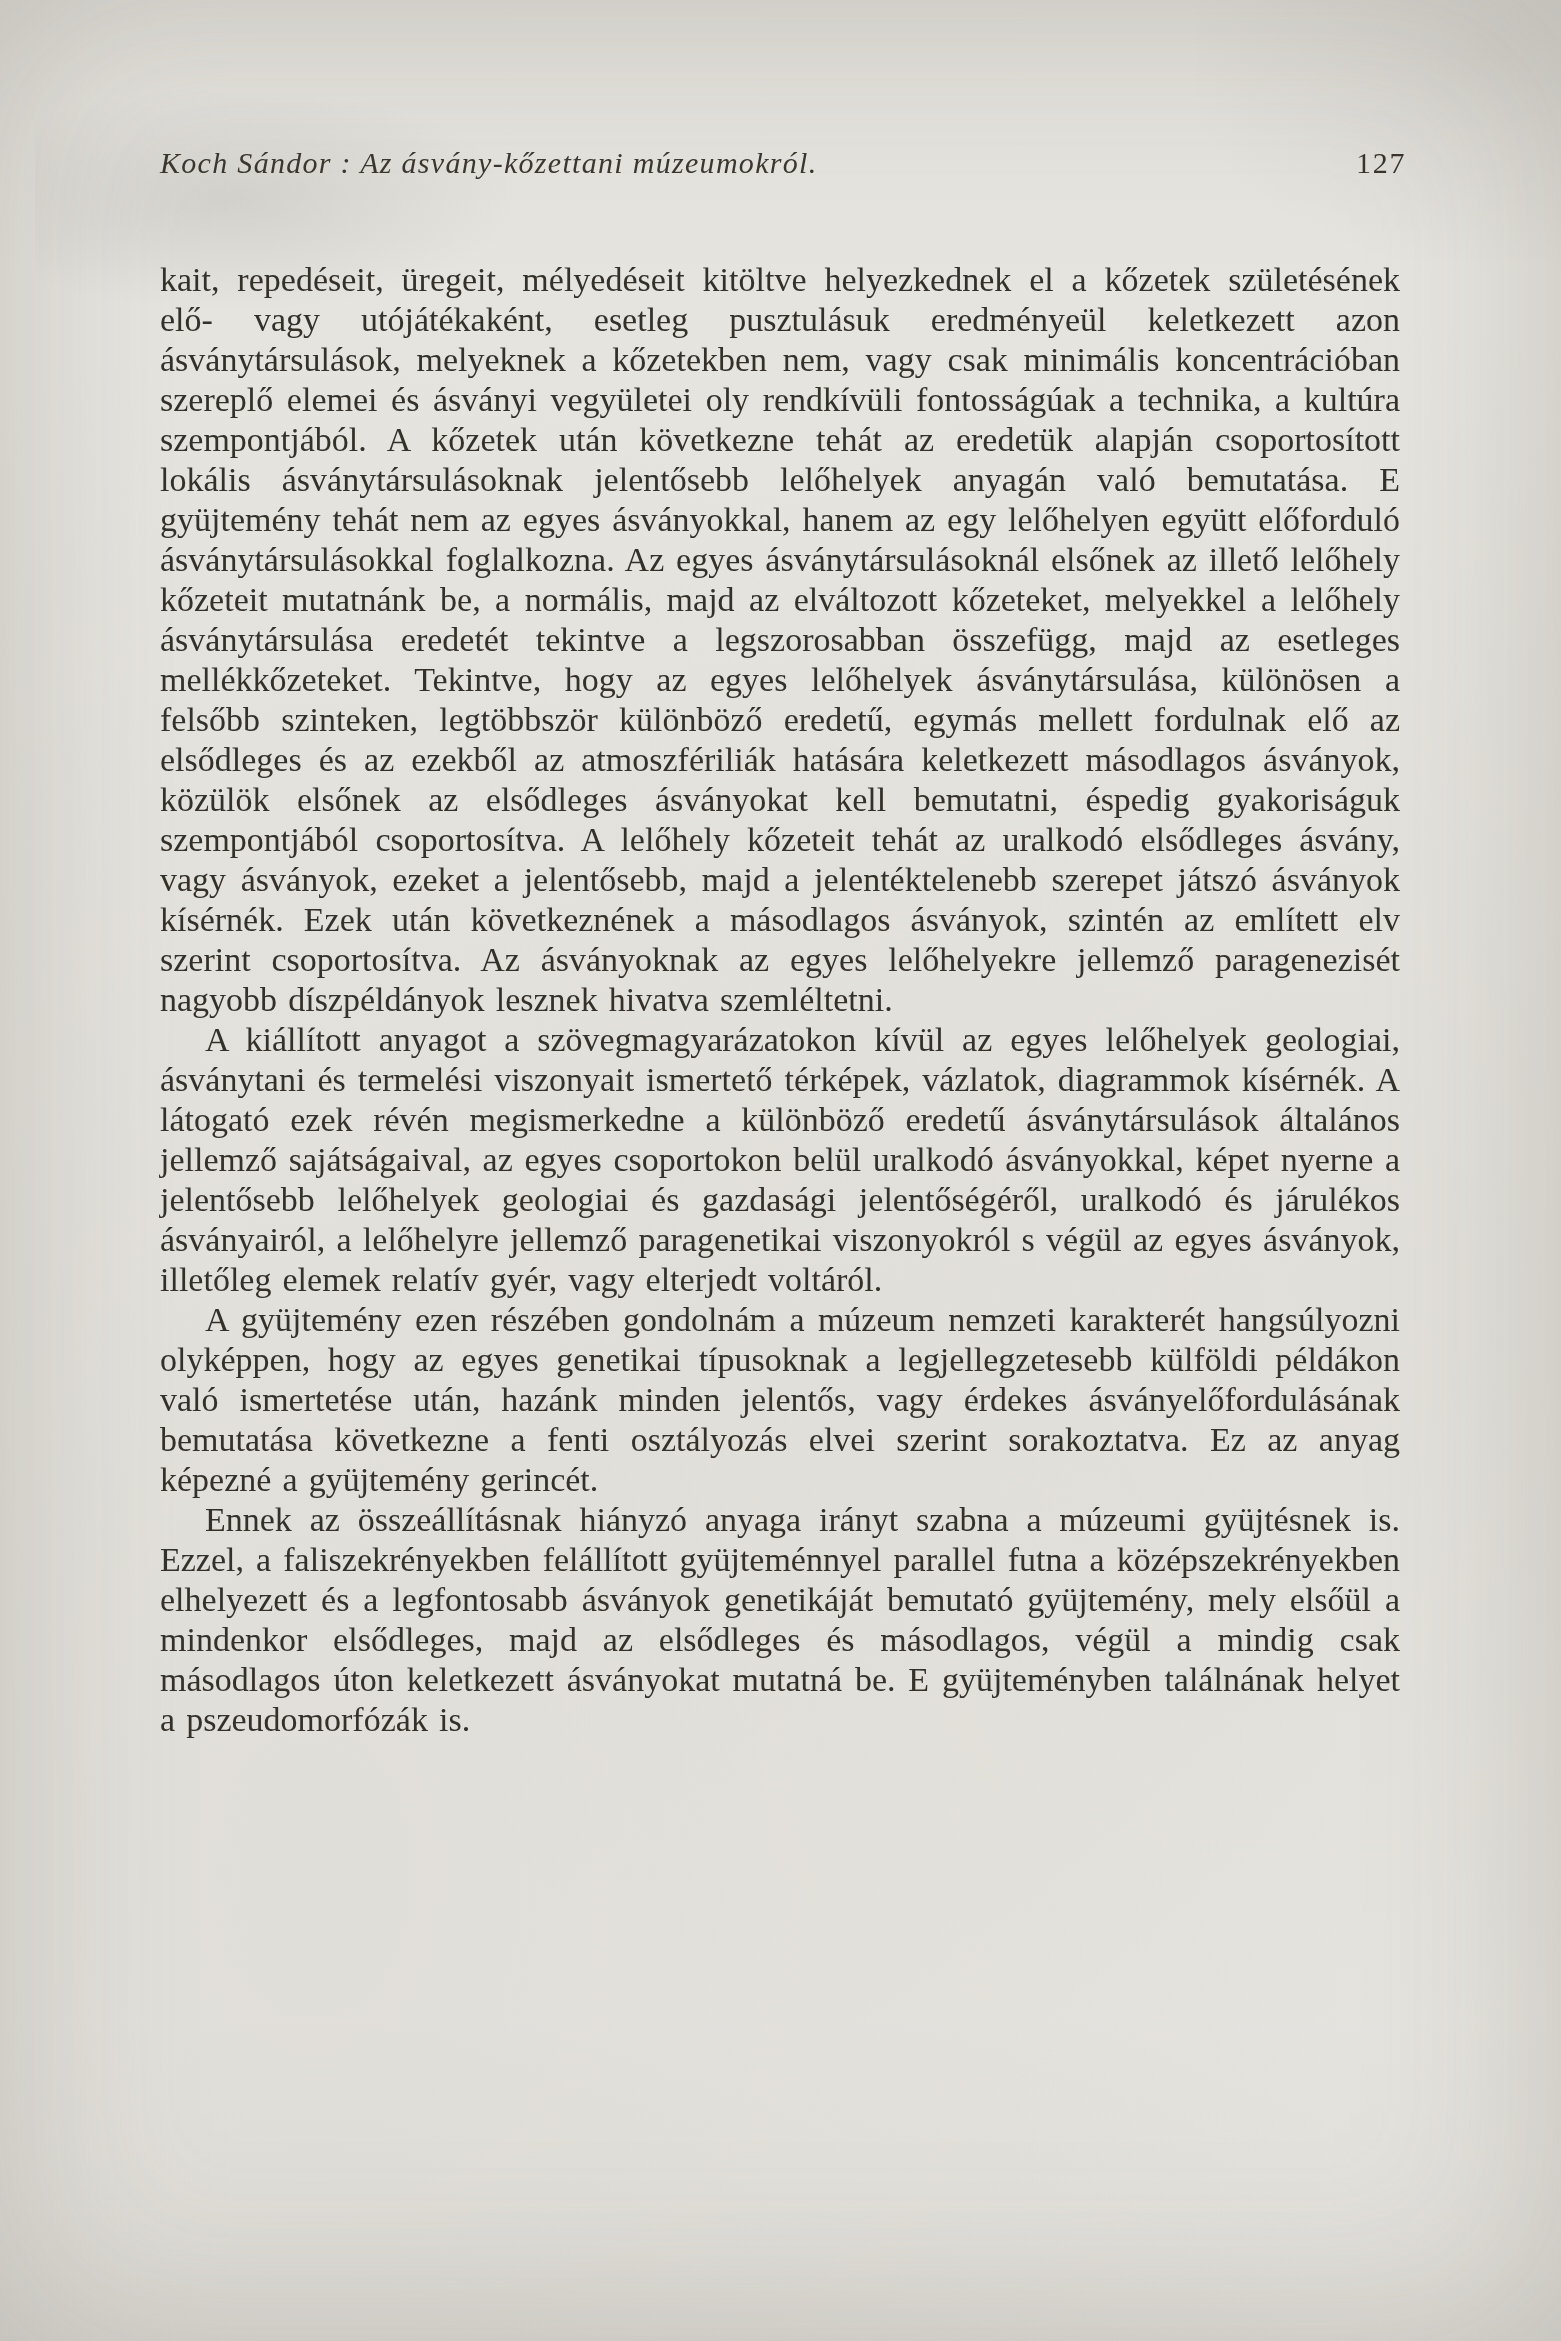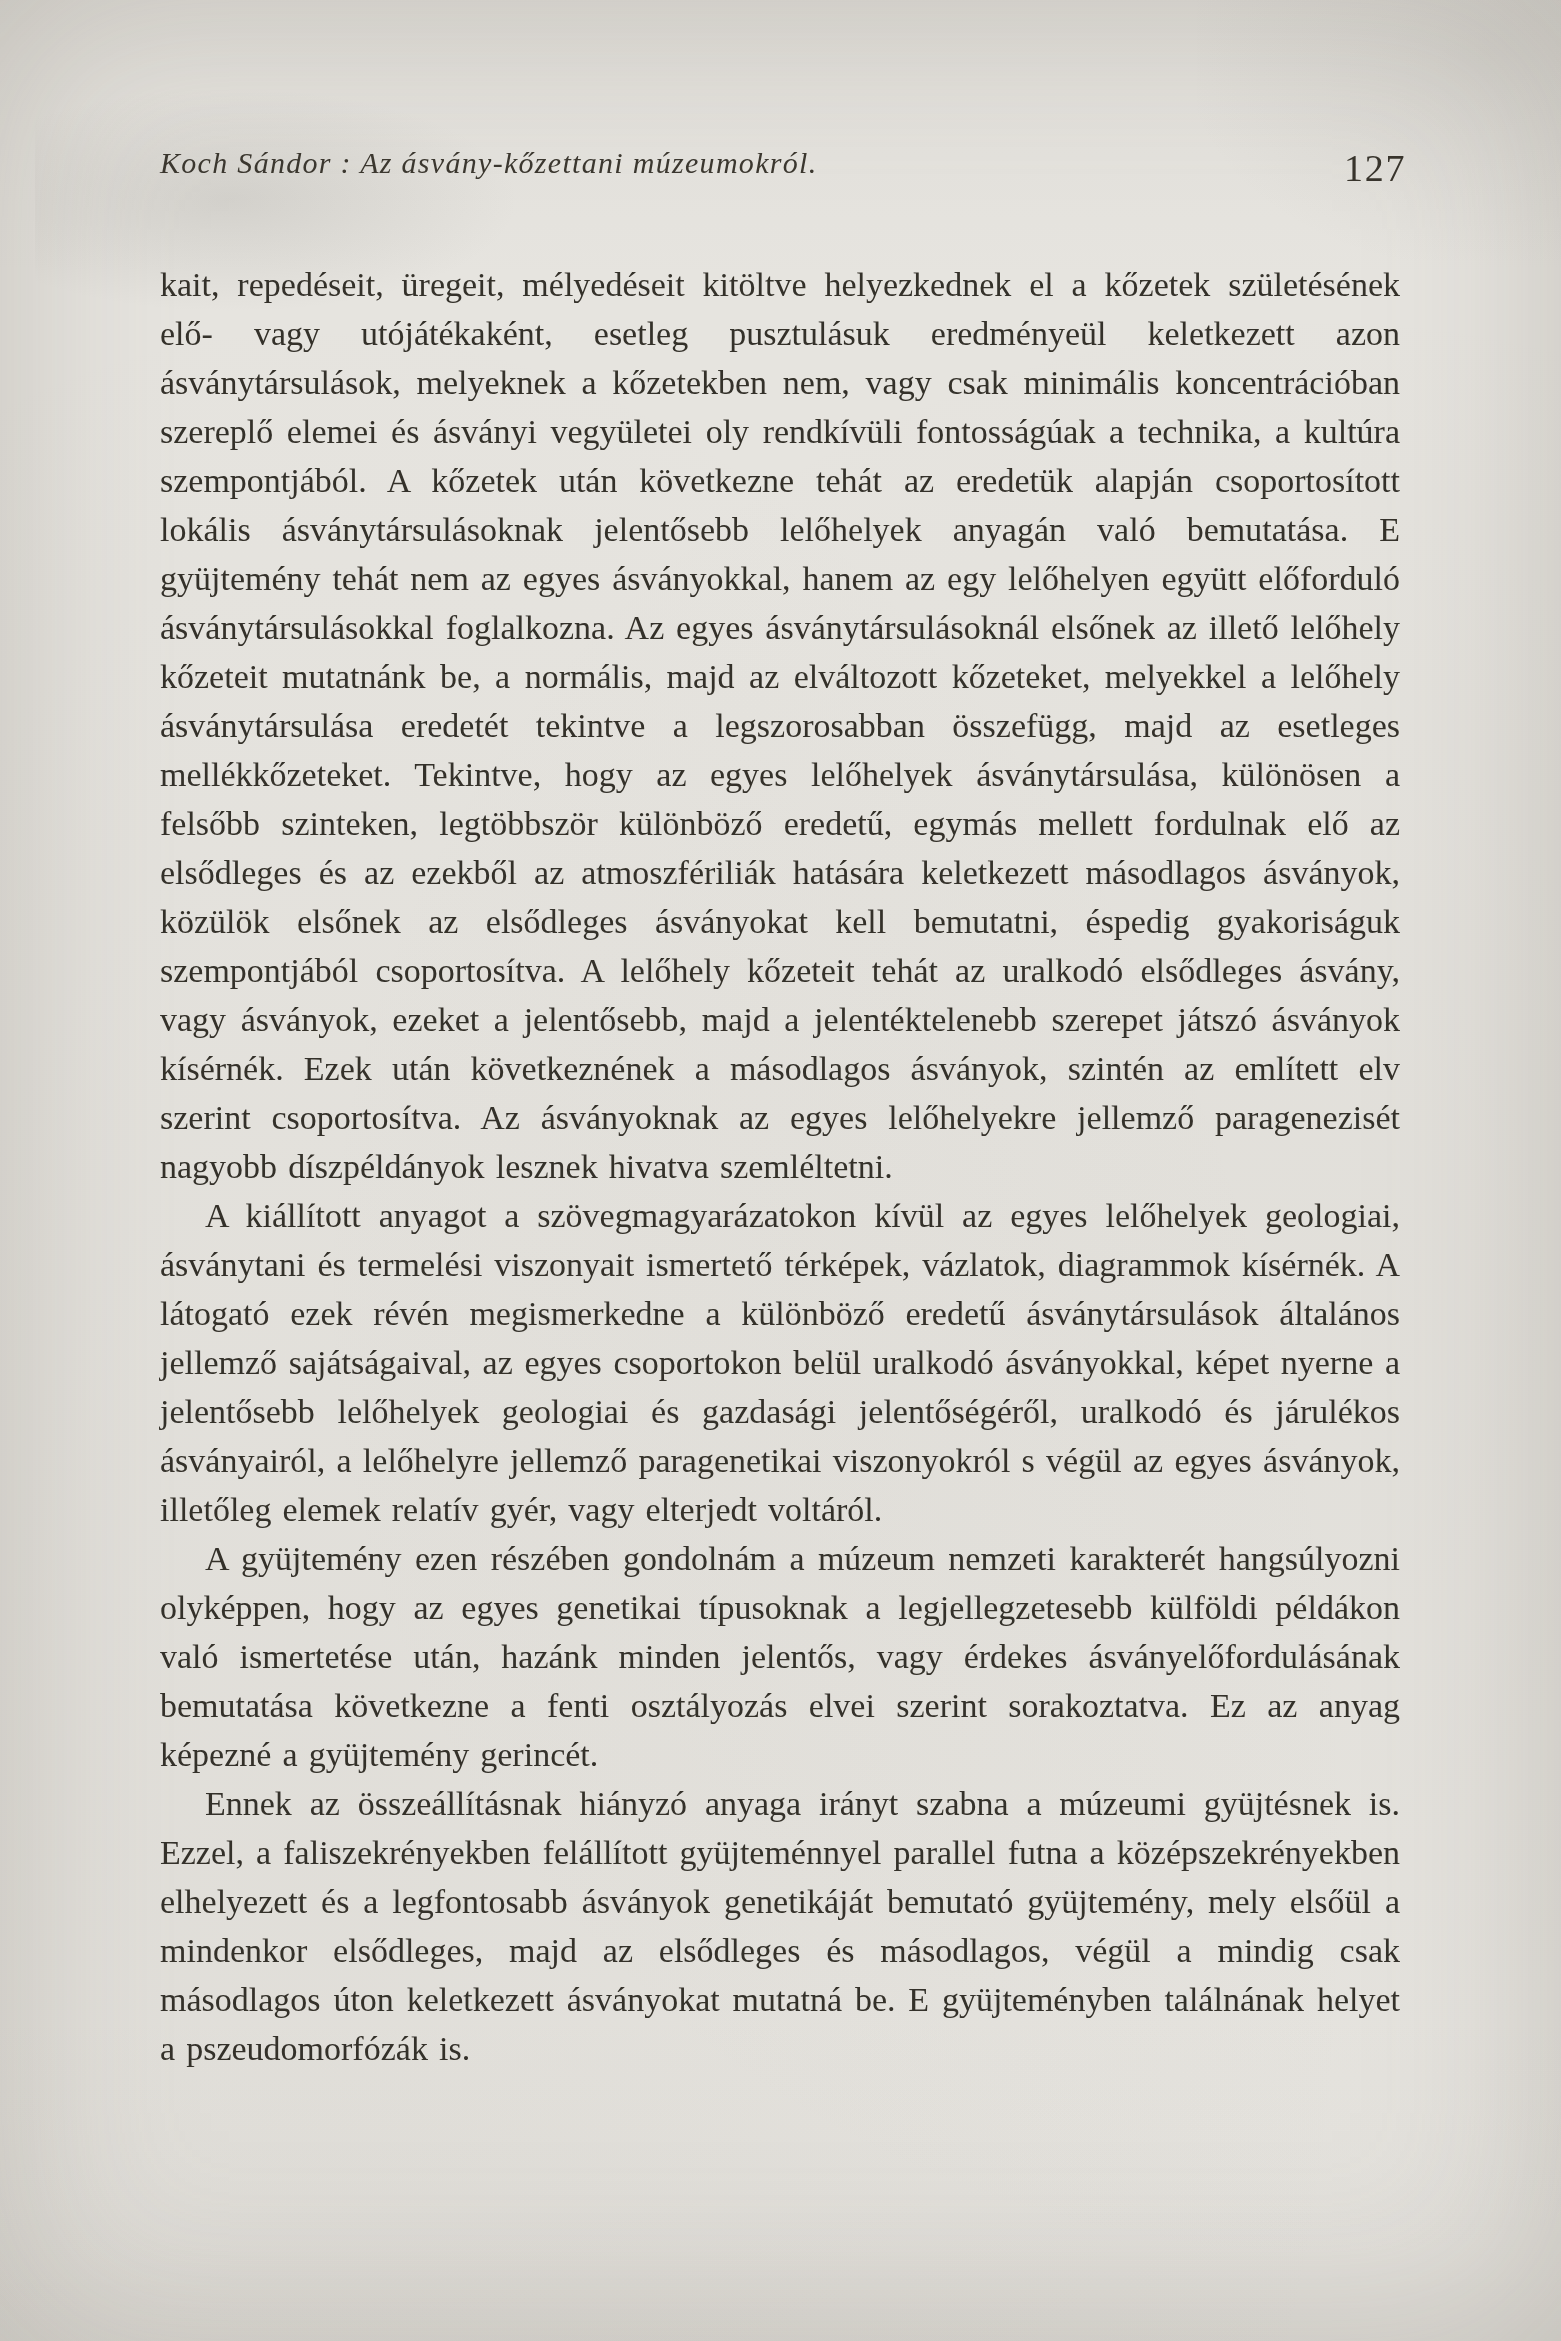--- a/index.html
+++ b/index.html
@@ -53,36 +53,36 @@
     font-style: italic;
     font-size: 30px;
     letter-spacing: 1.3px;
     color: #3b372f;
     white-space: nowrap;
   }
   .page-number {
     position: absolute;
     right: -5.2px;
     top: 0;
-    font-size: 38px;
+    font-size: 30px;
     letter-spacing: 1.7px;
     color: #38342c;
     text-align: right;
   }
 
   .article-body {
     position: absolute;
     top: 260px;
     left: 160px;
     width: 1240px;
   }
   .para {
     margin: 0;
     font-size: 34px;
-    line-height: 49px;
+    line-height: 40px;
     text-align: justify;
     text-indent: 45px;
     word-spacing: 2.6px;
     text-rendering: optimizeLegibility;
   }
   .para.continuation {
     text-indent: 0;
   }
   .end-mark {
     display: inline-block;

